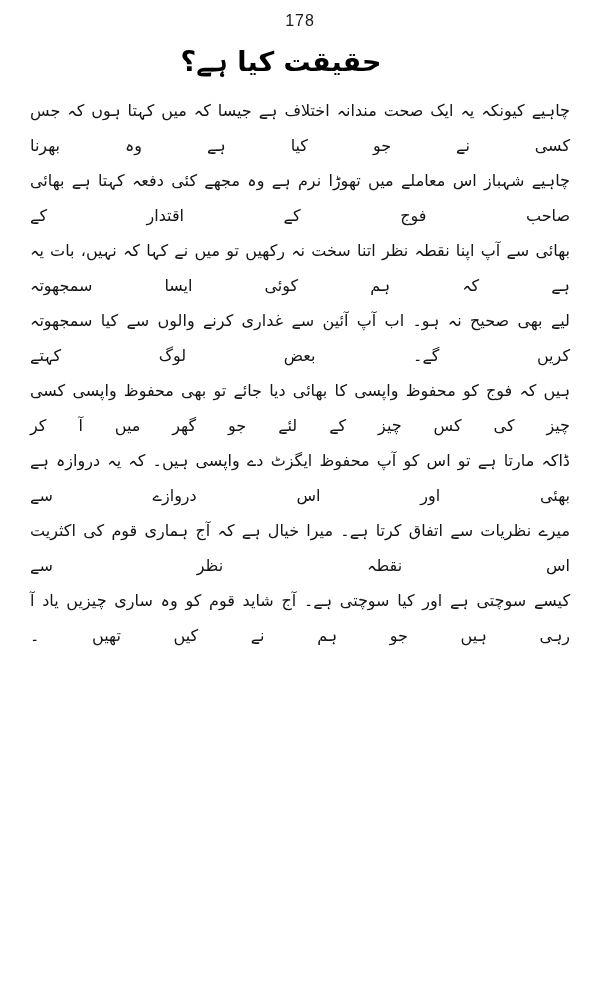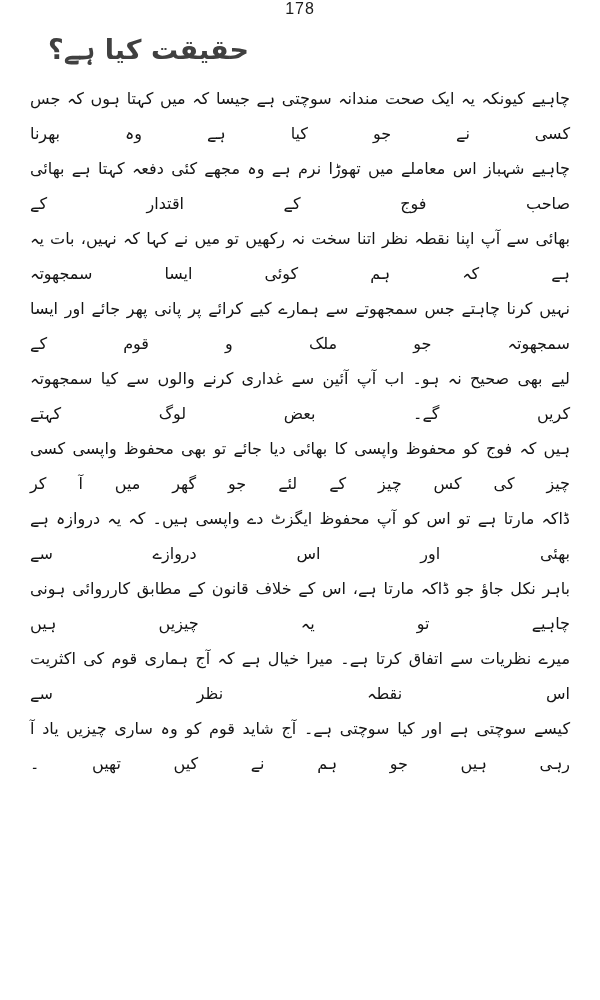--- a/index.html
+++ b/index.html
@@ -16,33 +16,33 @@
     overflow: hidden;
   }
   .page {
     width: 600px;
     height: 1000px;
     background: #ffffff;
     box-sizing: border-box;
   }
   .page-number {
     text-align: center;
+    padding-top: 12px;
     font-family: "Liberation Sans", "DejaVu Sans", sans-serif;
     font-size: 16px;
     letter-spacing: 1px;
     color: #1a1a1a;
   }
   .heading {
     direction: rtl;
-    text-align: left;
+    text-align: center;
     padding: 16px 38px 0 0;
     font-size: 27px;
     font-weight: bold;
-    color: #404040;
-    margin-left: 48px;
+    color: #000000;
   }
   .body-text {
     direction: rtl;
     margin: 16px 30px 0 30px;
   }
   .line {
     font-size: 16px;
     line-height: 35px;
     text-align: justify;
     text-align-last: justify;
@@ -54,25 +54,23 @@
 </head>
 <body>
 
 <div class="page">
 
   <div class="page-number">178</div>
 
   <div class="heading">حقیقت کیا ہے؟</div>
 
   <div class="body-text">
-      <div class="line">چاہیے کیونکہ یہ ایک صحت مندانہ سوچتی ہے جیسا کہ میں کہتا ہوں کہ جس کسی نے جو کیا ہے وہ بھرنا</div>
+      <div class="line">چاہیے کیونکہ یہ ایک صحت مندانہ اختلاف ہے جیسا کہ میں کہتا ہوں کہ جس کسی نے جو کیا ہے وہ بھرنا</div>
       <div class="line">چاہیے شہباز اس معاملے میں تھوڑا نرم ہے وہ مجھے کئی دفعہ کہتا ہے بھائی صاحب فوج کے اقتدار کے</div>
       <div class="line">بھائی سے آپ اپنا نقطہ نظر اتنا سخت نہ رکھیں تو میں نے کہا کہ نہیں، بات یہ ہے کہ ہم کوئی ایسا سمجھوتہ</div>
-      <div class="line">نہیں کرنا چاہتے جس سمجھوتے سے ہمارے کیے کرائے پر پانی پھر جائے اور ایسا سمجھوتہ جو ملک و قوم کے</div>
       <div class="line">لیے بھی صحیح نہ ہو۔ اب آپ آئین سے غداری کرنے والوں سے کیا سمجھوتہ کریں گے۔ بعض لوگ کہتے</div>
       <div class="line">ہیں کہ فوج کو محفوظ واپسی کا بھائی دیا جائے تو بھی محفوظ واپسی کسی چیز کی کس چیز کے لئے جو گھر میں آ کر</div>
       <div class="line">ڈاکہ مارتا ہے تو اس کو آپ محفوظ ایگزٹ دے واپسی ہیں۔ کہ یہ دروازہ ہے بھئی اور اس دروازے سے</div>
-      <div class="line">باہر نکل جاؤ جو ڈاکہ مارتا ہے، اس کے خلاف قانون کے مطابق کارروائی ہونی چاہیے تو یہ چیزیں ہیں</div>
       <div class="line">میرے نظریات سے اتفاق کرتا ہے۔ میرا خیال ہے کہ آج ہماری قوم کی اکثریت اس نقطہ نظر سے</div>
       <div class="line">کیسے سوچتی ہے اور کیا سوچتی ہے۔ آج شاید قوم کو وہ ساری چیزیں یاد آ رہی ہیں جو ہم نے کیں تھیں ۔</div>
     </div>
 
 </div>
 
 </body></html>

